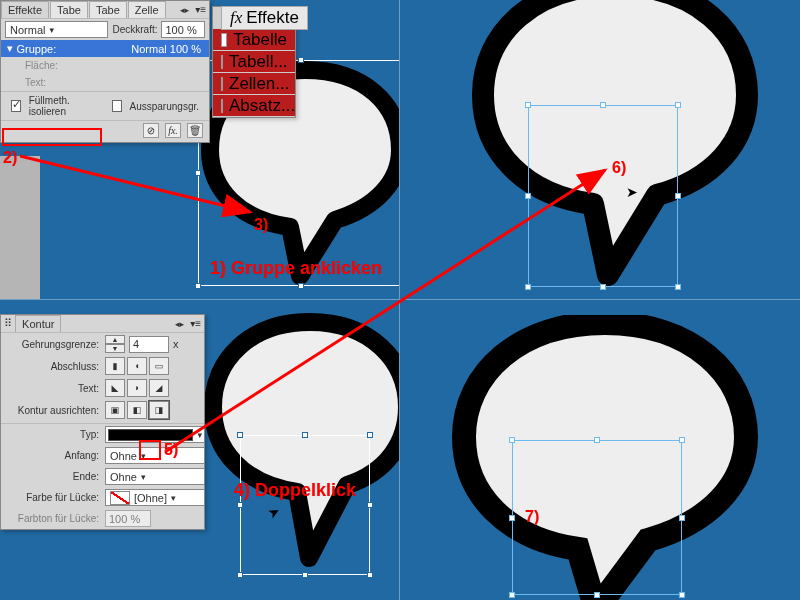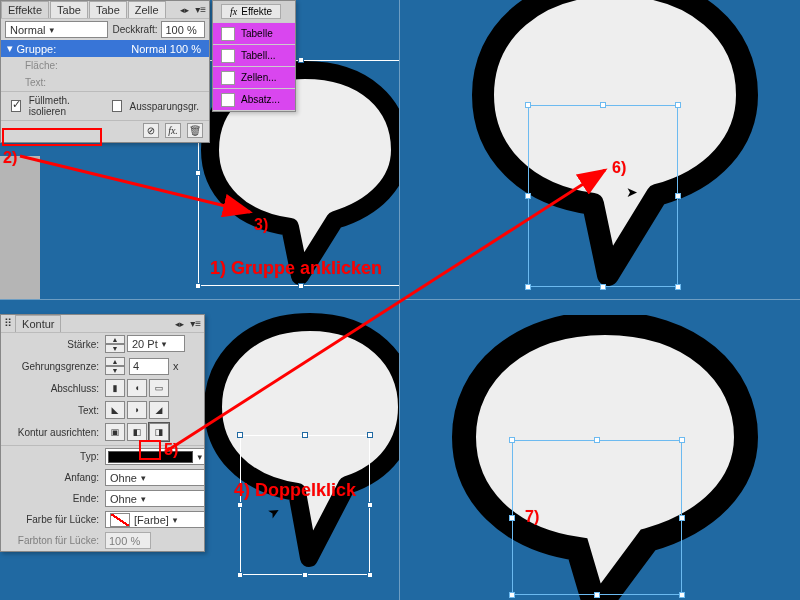--- a/index.html
+++ b/index.html
@@ -42,21 +42,21 @@
   .effects-list .li { display:flex; align-items:center; height:17px; padding:0 8px 0 16px; color:#666; }
   .effects-list .li.sel-row { background:#3875d7; color:#fff; }
   .effects-list .li.sub { padding-left:24px; font-size:10px; color:#888; }
   .effects-bottom { display:flex; align-items:center; padding:3px 10px; gap:8px; border-top:1px solid #bbb;}
   .cb { width:12px; height:12px; border:1px solid #666; background:#fff; display:inline-block; position:relative; }
   .cb.checked::after{content:"✓"; position:absolute; top:-3px; left:0; font-size:11px;}
   .effects-btnrow { display:flex; justify-content:flex-end; gap:6px; padding:2px 6px 4px; border-top:1px solid #bbb;}
   .ico { width:16px; height:15px; border:1px solid #999; background:#eee; display:inline-flex; align-items:center; justify-content:center; font-size:10px;}
 
   
-  .fly { position:absolute; background:#d946ef; border:1px solid #888; font-size:10px; box-shadow:2px 2px 4px rgba(0,0,0,0.2);}
+  .fly { position:absolute; background:#b91c1c; border:1px solid #888; font-size:17px; box-shadow:2px 2px 4px rgba(0,0,0,0.2);margin-top:6px;}
   .fly .fi { display:flex; align-items:center; height:22px; padding:0 8px; gap:6px; border-bottom:1px solid #ccc;}
   .fly .fi.active { background:#cfcfcf; }
   .fly .fbtn { background:#e8e8e8; border:1px solid #aaa; padding:1px 8px; display:inline-flex; align-items:center; gap:4px;}
   .fly .glyph{width:14px; height:14px; border:1px solid #999; background:#fff;}
 
   
   .lbl { text-align: right; color:#333; font-size:10px; }
   .sp-row { display:grid; grid-template-columns: 92px 1fr; align-items:center; gap:6px; padding:2px 6px; }
   .iconset { display:flex; gap:2px; }
   .ibox { width:20px; height:18px; border:1px solid #888; background:#eee; display:inline-flex; align-items:center; justify-content:center; font-size:9px;}
@@ -208,32 +208,20 @@
 
     <div class="panel" style="left:0; top:14px; width:205px;">
       <div class="panel-tabs">
         <span style="padding:0 3px;">⠿</span>
         <div class="tab active">Kontur</div>
         <div style="flex:1"></div>
         <span style="padding:0 3px;font-size:9px;">◂▸</span>
         <span style="padding:0 3px;font-size:10px;">▾≡</span>
       </div>
       <div class="sp-row">
-        <span class="lbl">Stärke:</span>
-        <div style="display:flex;gap:2px;">
-          <div style="display:flex;flex-direction:column;">
-            <span class="ibox" style="height:9px;font-size:7px;">▲</span>
-            <span class="ibox" style="height:9px;font-size:7px;">▼</span>
-          </div>
-          <div class="combo" style="width:58px;">
-              <span>20 Pt</span>
-            </div>
-        </div>
-      </div>
-      <div class="sp-row">
         <span class="lbl">Gehrungsgrenze:</span>
         <div style="display:flex;align-items:center;gap:4px;">
           <div style="display:flex;flex-direction:column;">
             <span class="ibox" style="height:9px;font-size:7px;">▲</span>
             <span class="ibox" style="height:9px;font-size:7px;">▼</span>
           </div>
           <div class="numbox" style="width:40px;">
               <span>4</span>
             </div>
           <span>x</span>
@@ -279,21 +267,21 @@
       <div class="sp-row">
         <span class="lbl">Ende:</span>
         <div class="combo" style="width:100px;">
             <span>Ohne</span>
           </div>
       </div>
       <div class="sp-row">
         <span class="lbl">Farbe für Lücke:</span>
         <div class="combo" style="width:100px;">
           <span class="noneSw"></span>
-          <span style="margin-left:4px;">[Farbe]</span>
+          <span style="margin-left:4px;">[Ohne]</span>
         </div>
       </div>
       <div class="sp-row" style="opacity:0.55;">
         <span class="lbl">Farbton für Lücke:</span>
         <div class="numbox">
             <span>100 %</span>
           </div>
       </div>
     </div>
 

